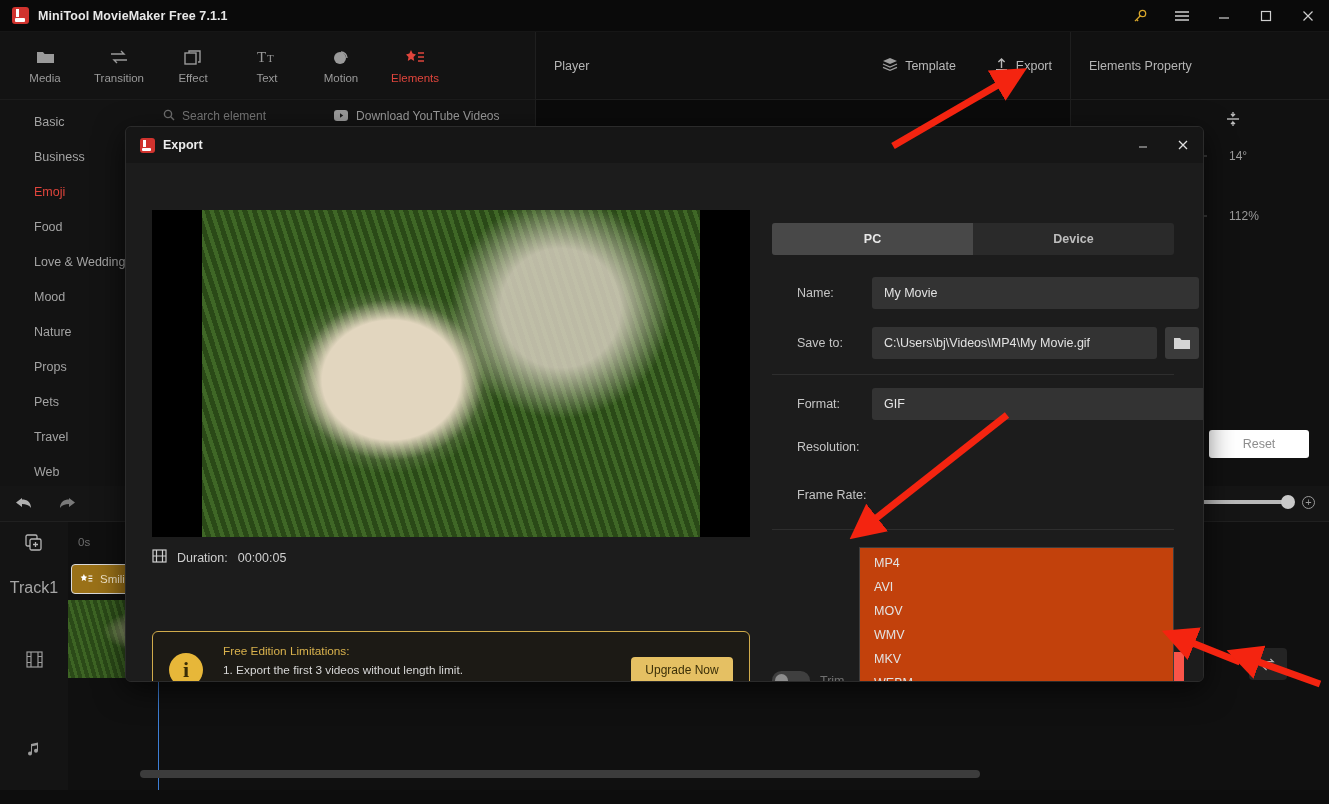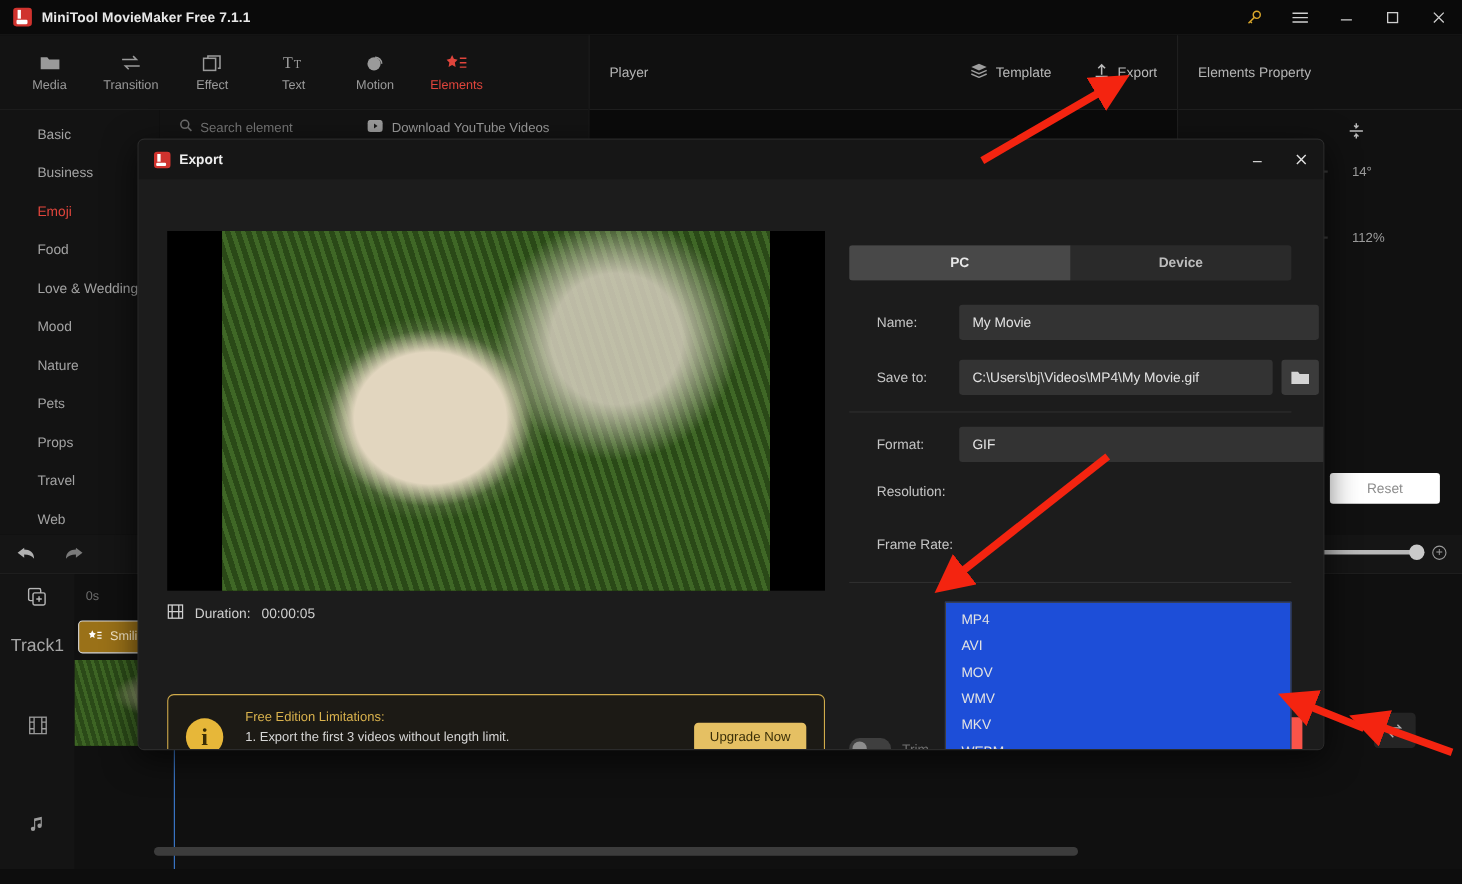--- a/index.html
+++ b/index.html
@@ -285,21 +285,21 @@
   .divider { position: absolute; left: 646px; width: 402px; height: 1px; background: #2e2e2e; }
 
   .select-box {
     height: 32px; background: #333333; border-radius: 3px;
     display: flex; align-items: center; padding: 12px 12px;
     font-size: 12.5px; color: #e6e6e6; width: 402px;
   }
 
   .dropdown {
     position: absolute; left: 733px; top: 384px; width: 315px;
-    background: #1d4ed8; border: 1px solid #3d3d3d; z-index: 40;
+    background: #c2410c; border: 1px solid #3d3d3d; z-index: 40;
     padding: 3px 0;
   }
   .dd-item {
     height: 24px; display: flex; align-items: center; padding-left: 14px;
     font-size: 12.5px; color: #e3e3e3;
   }
 
   .toggle-row { position: absolute; left: 646px; top: 508px; display: flex; align-items: center; gap: 10px; }
   .toggle {
     width: 38px; height: 19px; background: #3f3f3f; border-radius: 10px; position: relative;
@@ -434,24 +434,24 @@
     <div class="cat-item">
         <span>Love &amp; Wedding</span>
       </div>
     <div class="cat-item">
         <span>Mood</span>
       </div>
     <div class="cat-item">
         <span>Nature</span>
       </div>
     <div class="cat-item">
+        <span>Props</span>
+      </div>
+    <div class="cat-item">
         <span>Pets</span>
-      </div>
-    <div class="cat-item">
-        <span>Props</span>
       </div>
     <div class="cat-item">
         <span>Travel</span>
       </div>
     <div class="cat-item">
         <span>Web</span>
       </div>
   </div>
 
   <div class="elem-toolbar">

